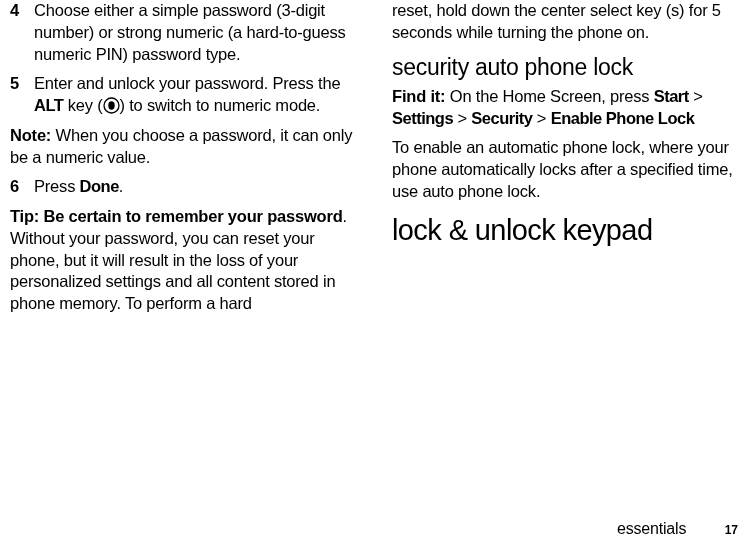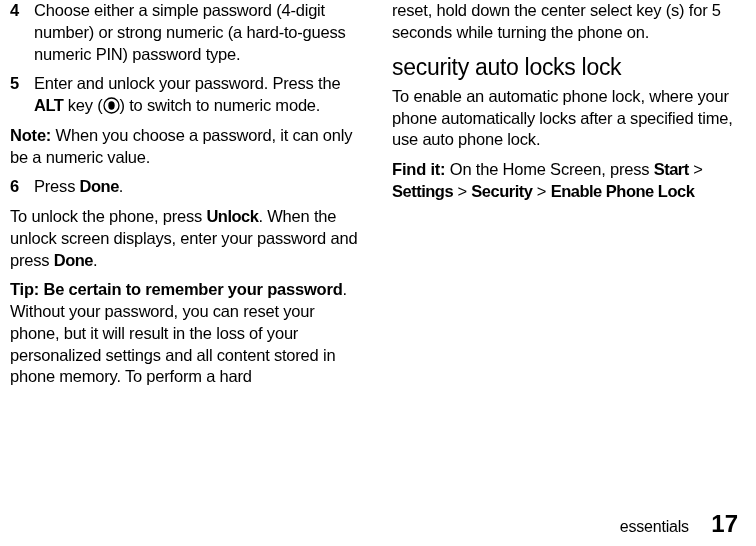--- a/index.html
+++ b/index.html
@@ -68,34 +68,34 @@
     position: absolute;
     bottom: 8px;
     right: 18px;
     font-size: 16px;
   }
   .footer .sec {
     letter-spacing: -0.2px;
   }
   .footer .pg {
     font-weight: bold;
-    margin-left: 18px;
-    font-size: 24px;
+    margin-left: 34px;
+    font-size: 12px;
   }
 </style>
 </head>
 <body>
 
 <div class="page">
 
   <div class="col">
 
     <div class="step">
       <div class="num">4</div>
-      <div class="body">Choose either a simple password (4-digit number) or strong numeric (a hard-to-guess numeric PIN) password type.</div>
+      <div class="body">Choose either a simple password (3-digit number) or strong numeric (a hard-to-guess numeric PIN) password type.</div>
     </div>
 
     <div class="step">
       <div class="num">5</div>
       <div class="body">
         <span>Enter and unlock your password. Press the </span><span class="ui">ALT</span><span> key (</span><span class="icon-alt">
             <svg width="17" height="17" viewBox="0 0 17 17">
               <ellipse cx="8.5" cy="8.5" rx="7.5" ry="7.5" fill="none" stroke="#000" stroke-width="1.3"></ellipse>
               <ellipse cx="8.5" cy="8.5" rx="3.2" ry="4.2" fill="#000"></ellipse>
             </svg>
@@ -107,43 +107,41 @@
       <span class="b">Note:</span><span> When you choose a password, it can only be a numeric value.</span>
     </div>
 
     <div class="step">
       <div class="num">6</div>
       <div class="body">
         <span>Press </span><span class="ui">Done</span><span>.</span>
       </div>
     </div>
 
-    <div class="para">
-      <span>To unlock the phone, press </span><span class="ui">Unlock</span><span>. When the unlock screen displays, enter your password and press </span><span class="ui">Done</span><span>.</span>
-    </div>
 
     <div class="para">
       <span class="b">Tip: Be certain to remember your password</span><span>. Without your password, you can reset your phone, but it will result in the loss of your personalized settings and all content stored in phone memory. To perform a hard</span>
     </div>
 
   </div>
 
   <div class="col">
 
     <div class="para">reset, hold down the center select key (s) for 5 seconds while turning the phone on.</div>
 
 
-    <div class="h2">security auto locks lock</div>
-
-    <div class="para">To enable an automatic phone lock, where your phone automatically locks after a specified time, use auto phone lock.</div>
+    <div class="h2">security auto phone lock</div>
 
     <div class="para">
       <span class="b">Find it:</span><span> On the Home Screen, press </span><span class="ui">Start</span><span> &gt; </span><span class="ui">Settings</span><span> &gt; </span><span class="ui">Security</span><span> &gt; </span><span class="ui">Enable Phone Lock</span>
     </div>
 
+    <div class="para">To enable an automatic phone lock, where your phone automatically locks after a specified time, use auto phone lock.</div>
+
+    <div class="h1">lock &amp; unlock keypad</div>
 
 
   </div>
 
 </div>
 
 <div class="footer">
   <span class="sec">essentials</span>
   <span class="pg">17</span>
 </div>

